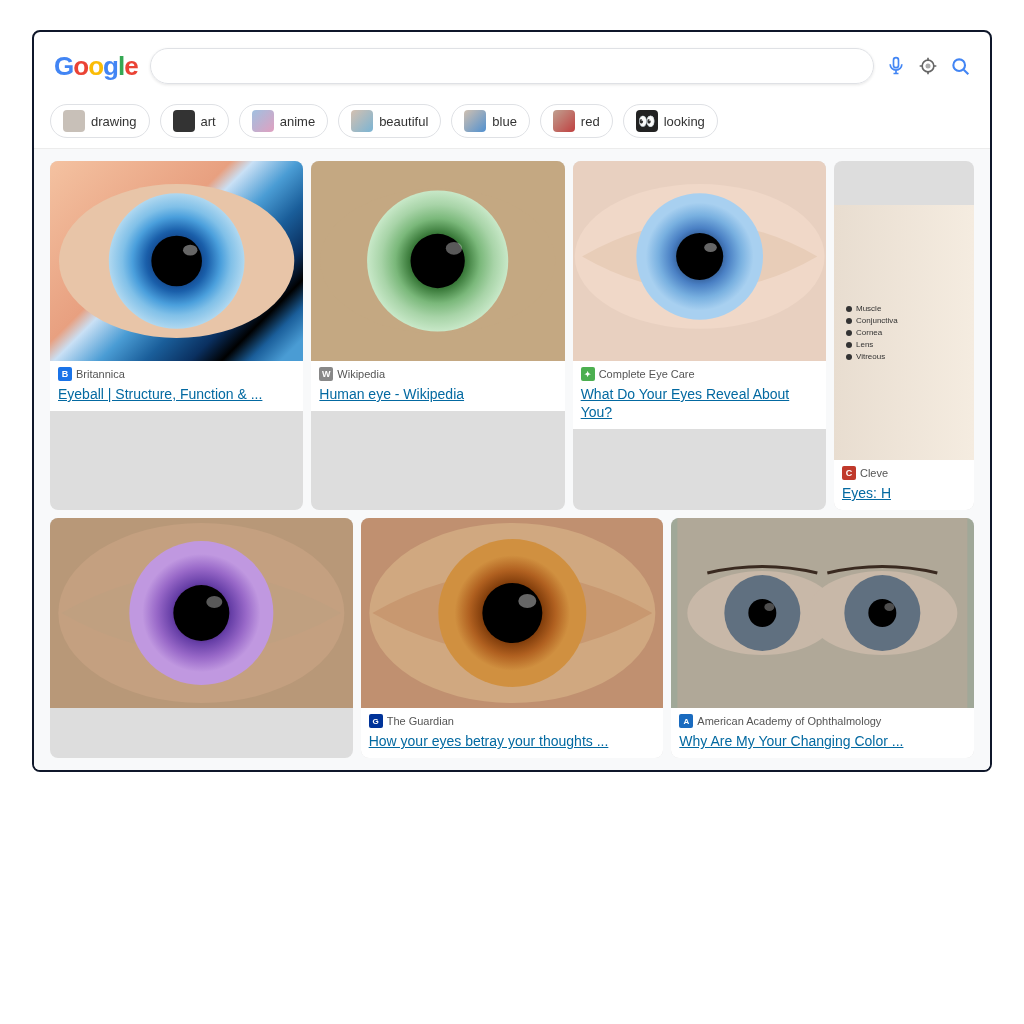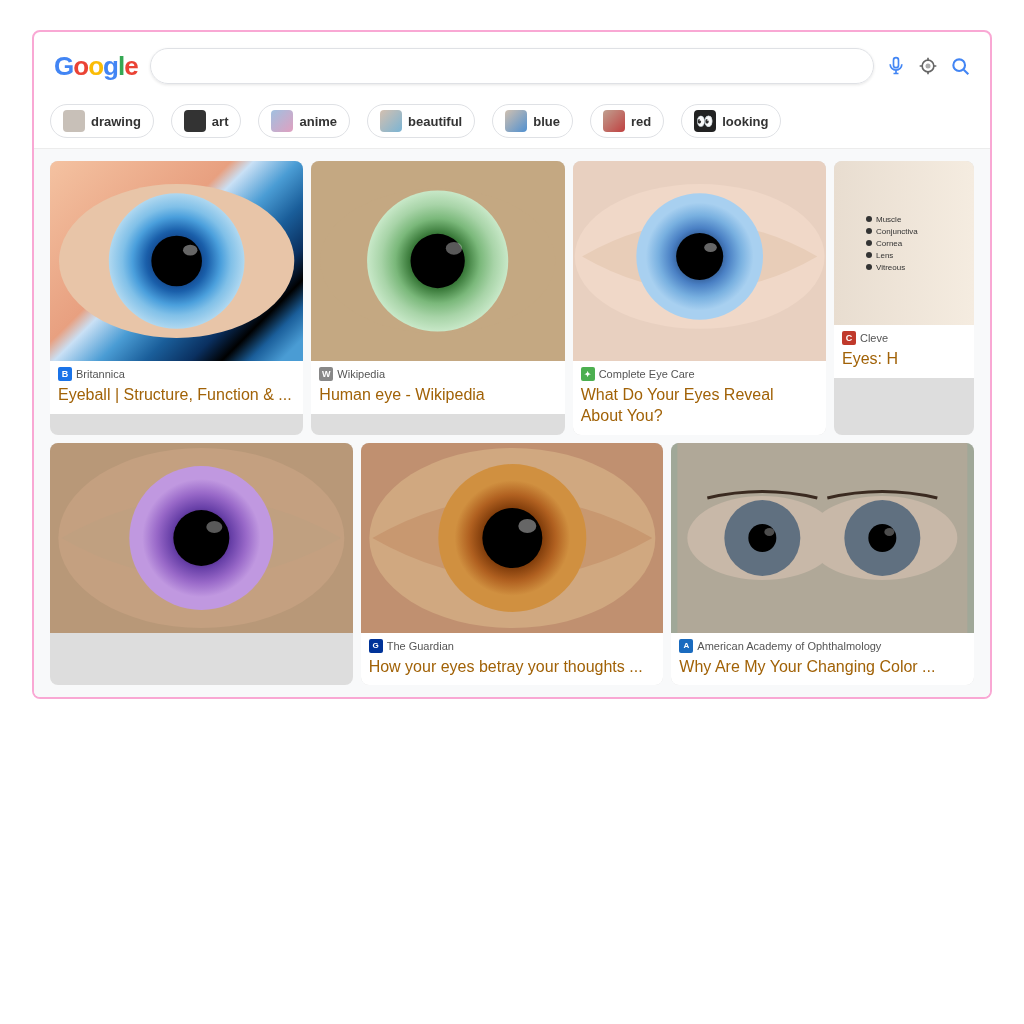--- a/index.html
+++ b/index.html
@@ -14,21 +14,21 @@
       align-items: center;
       justify-content: flex-start;
     }
 
     .outer-wrapper {
       width: 960px;
       margin-top: 30px;
     }
 
     .browser-card {
-      border: 2px solid #f9a8d4;
+      border: 2px solid #0f172a;
       border-radius: 8px;
       overflow: hidden;
       background: #fff;
       width: 100%;
     }
 
     
     .search-bar-row {
       display: flex;
       align-items: center;
@@ -115,24 +115,23 @@
       font-size: 14px;
       cursor: pointer;
       color: #444;
     }
 
     
     .chips-row {
       display: flex;
       align-items: center;
       padding: 10px 16px;
-      gap: 17px;
+      gap: 10px;
       border-bottom: 1px solid #ececec;
       overflow: hidden;
-      font-weight: bold;
     }
 
     .chip {
       display: flex;
       align-items: center;
       gap: 6px;
       border: 1px solid #dfe1e5;
       border-radius: 20px;
       padding: 5px 12px;
       font-size: 13px;
@@ -218,24 +217,25 @@
       justify-content: center;
       color: #666;
       font-weight: bold;
     }
     .img-source-name {
       font-size: 11px;
       color: #555;
     }
     .img-title {
       padding: 2px 8px 8px 8px;
-      font-size: 16px;
-      color: #a16207;
+      font-size: 14px;
+      color: #0369a1;
       background: #fff;
       line-height: 1.3;
+      text-decoration: underline;
     }
 
     
     .caption-area {
       padding: 28px 20px 16px 20px;
       text-align: center;
     }
     .caption-text {
       font-size: 32px;
       font-weight: bold;
@@ -419,21 +419,21 @@
             </svg>
           </div>
           <div class="img-source">
             <div class="img-source-icon" style="background:#4CAF50;color:#fff;font-size:8px;">✦</div>
             <span class="img-source-name">Complete Eye Care</span>
           </div>
           <div class="img-title">What Do Your Eyes Reveal About You?</div>
         </div>
 
         <div class="img-card">
-          <div class="img-placeholder eye-anatomy" style="height:164px; flex-direction:column; justify-content:center; align-items:flex-start; padding:24px; background:linear-gradient(to right,#e8ddd0,#f5ece0);">
+          <div class="img-placeholder eye-anatomy" style="height:255px; flex-direction:column; justify-content:center; align-items:flex-start; padding:4px; background:linear-gradient(to right,#e8ddd0,#f5ece0);margin-top:44px;">
             <div class="anatomy-lines">
               <div class="anatomy-line">
                   <div class="anatomy-dot"></div>
                   <span class="anatomy-label">Muscle</span>
                 </div>
               <div class="anatomy-line">
                   <div class="anatomy-dot"></div>
                   <span class="anatomy-label">Conjunctiva</span>
                 </div>
               <div class="anatomy-line">

